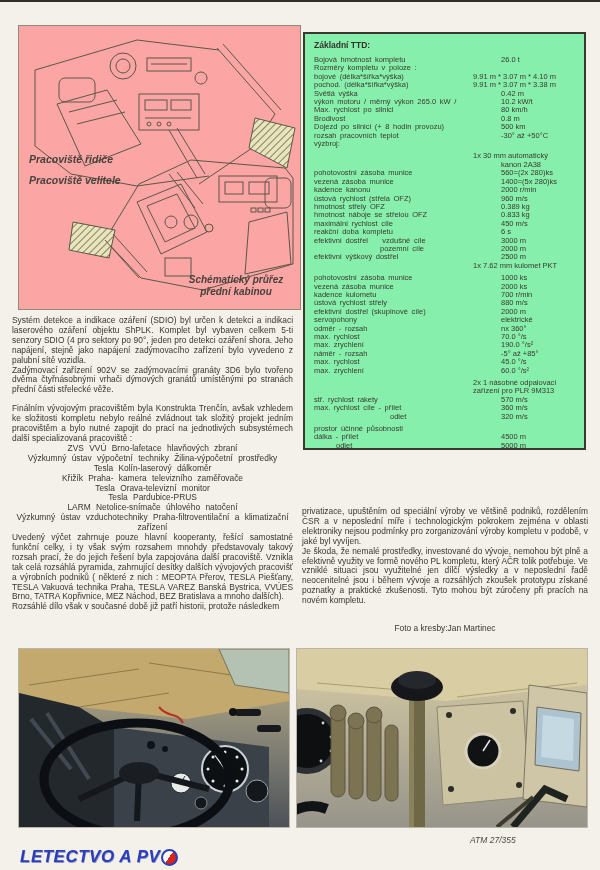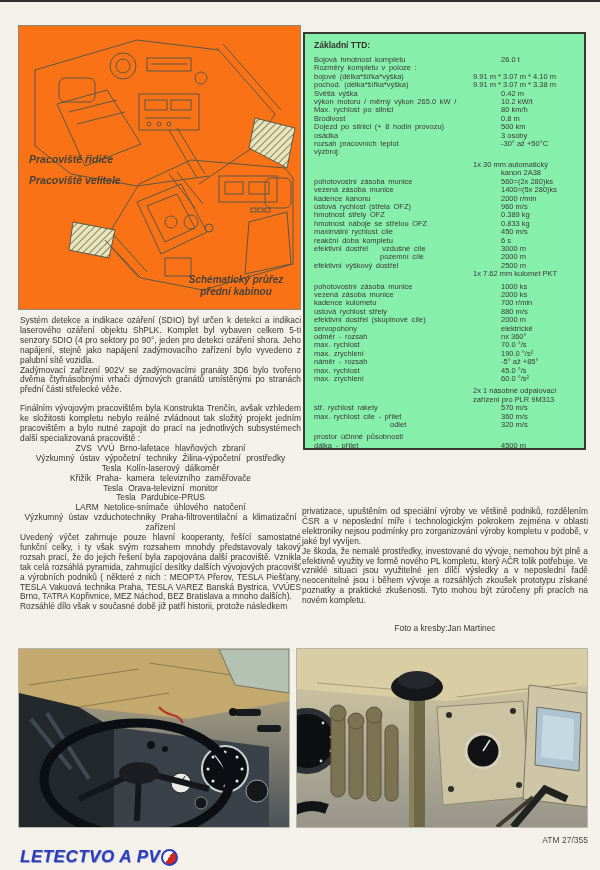--- a/index.html
+++ b/index.html
@@ -2,63 +2,63 @@
 <html><head>
 <meta charset="utf-8">
 <style>
   html,body{margin:0;padding:0;background:#d8d6cf;}
   #page{position:relative;width:600px;height:870px;background:#f3f1ea;overflow:hidden;
         font-family:"Liberation Sans",sans-serif;color:#3a382f;}
   .topstrip{position:absolute;top:0;left:0;width:600px;height:2px;background:#2f2e2a;}
 
   
   #diagram-panel{position:absolute;left:18px;top:25px;width:283px;height:285px;
-                 background:#f97316;border:1px solid #8d8a76;box-sizing:border-box;}
+                 background:#fca5a5;border:1px solid #8d8a76;box-sizing:border-box;}
   #diagram-panel svg{position:absolute;left:0;top:0;}
   .diag-label{position:absolute;font-style:italic;font-weight:bold;font-size:10.5px;color:#44423a;}
   .diag-caption{position:absolute;font-style:italic;font-weight:bold;font-size:10px;color:#44423a;text-align:center;}
 
   
   #ttd-panel{position:absolute;left:303px;top:32px;width:283px;height:418px;
              background:#86efac;border:2px solid #3a382f;box-sizing:border-box;
              padding:6px 9px;overflow:hidden;}
   #ttd-title{font-size:8.5px;font-weight:bold;margin-bottom:6px;color:#33312a;}
   .trow{display:flex;font-size:7.5px;line-height:8.4px;color:#3b392f;align-items:center;}
   .trow.gap{margin-top:4px;}
   .tl{flex:1;word-spacing:1.5px;white-space:nowrap;}
   .tl.ind1{padding-left:22px;}
   .tl.ind2{padding-left:66px;}
   .tl.ind3{padding-left:76px;}
   .tv{width:118px;padding-left:44px;box-sizing:border-box;white-space:nowrap;}
   .tv.wide{padding-left:16px;}
 
   
   .col{position:absolute;font-size:8.4px;line-height:9.9px;color:#38362d;}
-  #col-left{left:20px;top:316px;width:281px;}
+  #col-left{left:12px;top:316px;width:281px;}
   #col-right{left:302px;top:507px;width:286px;}
   .para{text-align:justify;}
   .pline{text-align:center;word-spacing:3px;}
   .vgap{height:9px;}
   .credit{text-align:center;margin-top:18px;}
 
   
   .photo{position:absolute;border:1px solid #b9b5a8;background:#fff;box-sizing:border-box;}
   #photo-left{left:18px;top:648px;width:272px;height:180px;}
   #photo-right{left:296px;top:648px;width:292px;height:180px;}
   .photo svg{display:block;}
 
   
   #footer-logo{position:absolute;left:20px;top:847px;font-size:17px;font-weight:bold;
                font-style:italic;letter-spacing:0.5px;color:#2b3db8;
                text-shadow:0.6px 0.8px 0 #8d97cf;display:flex;align-items:center;}
   #roundel{display:inline-block;width:13px;height:13px;border-radius:50%;
            border:2.5px solid #2b3db8;margin-left:1px;
            background:linear-gradient(125deg,#ffffff 48%,#d6271f 48%);}
-  #issue-ref{position:absolute;left:470px;top:835px;width:118px;text-align:right;
-             font-size:8.5px;color:#4a483f;}
+  #issue-ref{position:absolute;left:470px;top:835px;width:118px;text-align:left;
+             font-size:8.5px;font-style:italic;color:#4a483f;}
 </style>
 </head>
 <body>
 
 <div id="page">
   <div class="topstrip"></div>
 
   <div id="diagram-panel">
     <svg width="281" height="283" viewBox="0 0 281 283">
       <defs>
@@ -151,24 +151,20 @@
           <span class="tl">Max. rychlost po silnici</span>
           <span class="tv">80 km/h</span>
         </div>
         <div class="trow">
           <span class="tl">Brodivost</span>
           <span class="tv">0.8 m</span>
         </div>
         <div class="trow">
           <span class="tl">Dojezd po silnici (+ 8 hodin provozu)</span>
           <span class="tv">500 km</span>
-        </div>
-        <div class="trow">
-          <span class="tl">osádka</span>
-          <span class="tv">3 osoby</span>
         </div>
         <div class="trow">
           <span class="tl">rozsah pracovních teplot</span>
           <span class="tv">-30° až +50°C</span>
         </div>
         <div class="trow">
           <span class="tl">výzbroj:</span>
           <span class="tv"></span>
         </div>
         <div class="trow gap">

